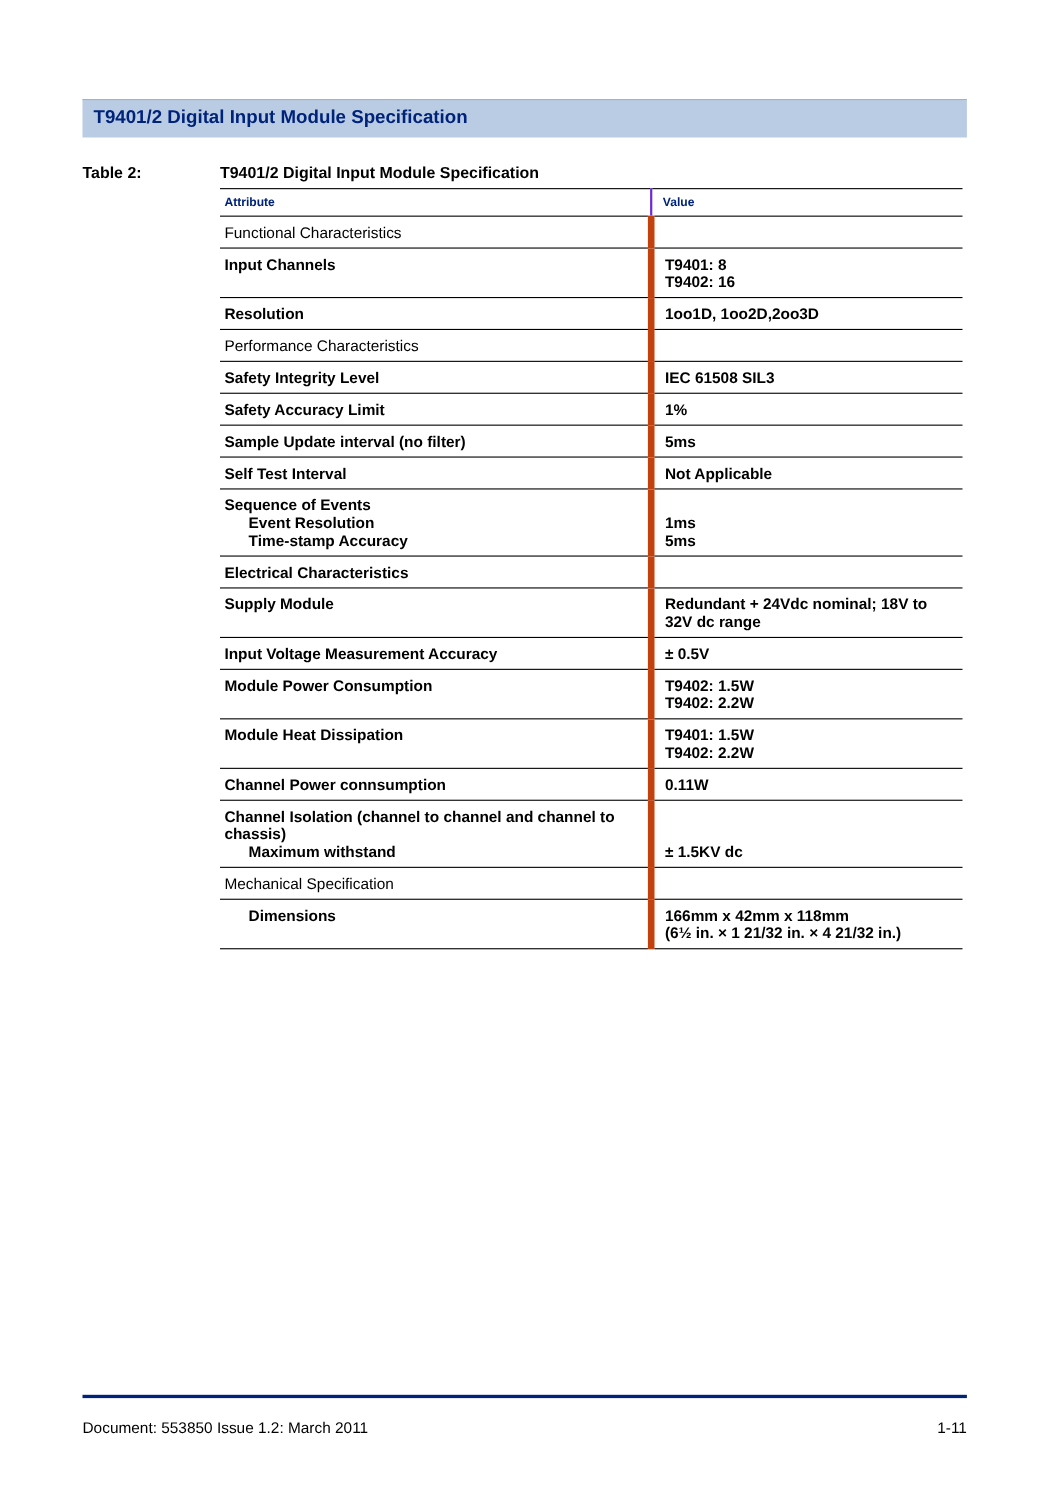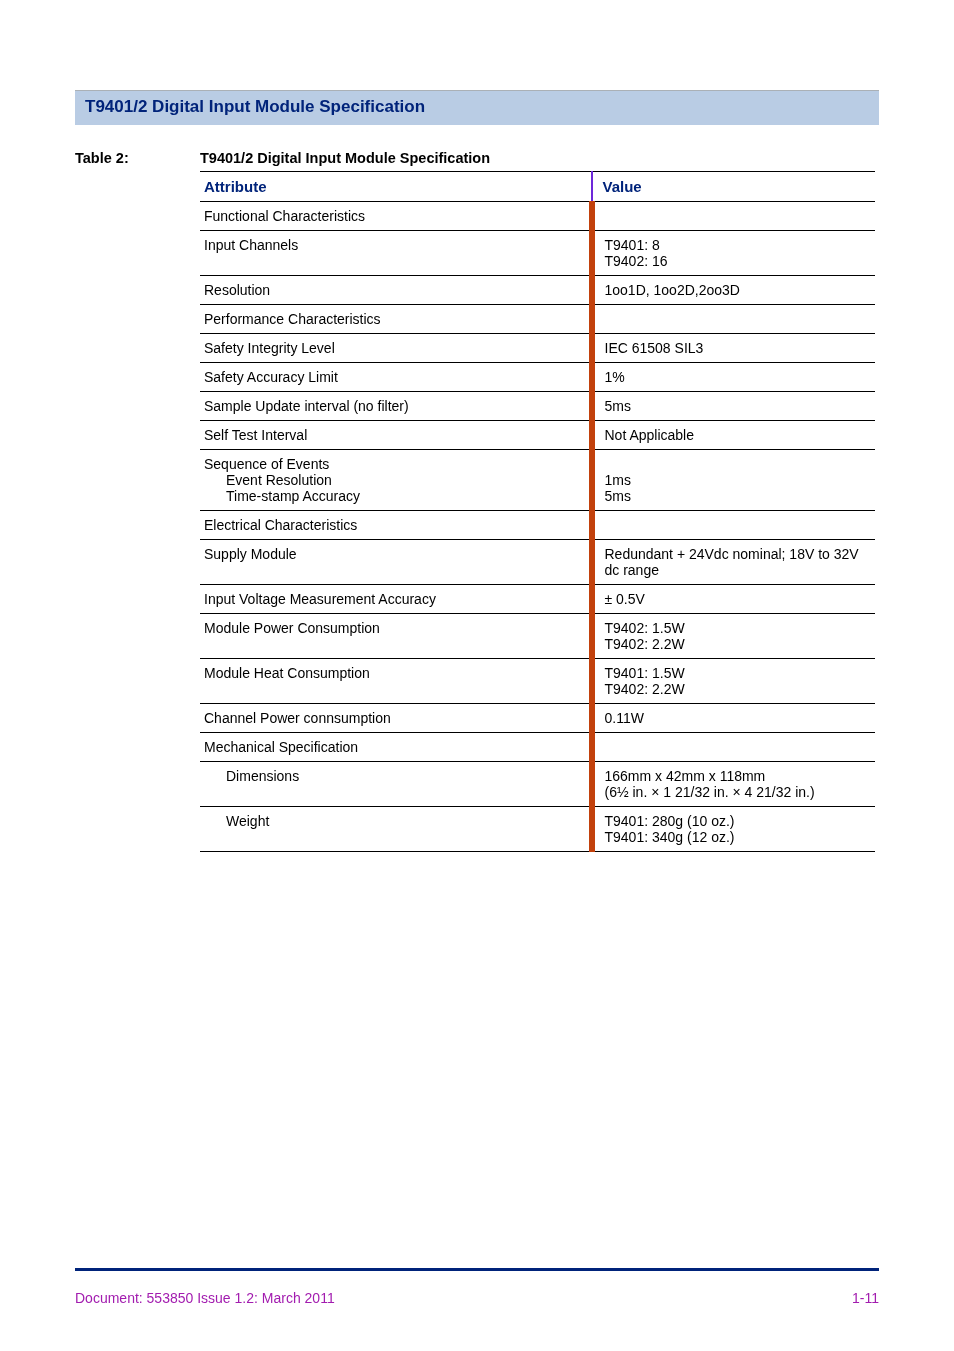--- a/index.html
+++ b/index.html
@@ -48,26 +48,27 @@
     margin-left: 125px;
     width: 675px;
     border-collapse: collapse;
     font-size: 14px;
   }
   .spec-table th, .spec-table td {
     text-align: left;
     vertical-align: top;
     padding: 6px 8px 6px 4px;
     border-bottom: 1px solid #000;
+    font-weight: bold;
   }
   .spec-table th {
     color: #00237a;
     font-weight: bold;
     border-top: 1px solid #000;
-    font-size: 15px;
+    font-size: 11px;
   }
   .spec-table td.attr {
     width: 58%;
   }
   .spec-table td.val {
     width: 42%;
     border-left: 6px solid #c2410c;
     padding-left: 10px;
   }
   .spec-table th.val-head {
@@ -89,21 +90,21 @@
     height: 3px;
     background: #00237a;
   }
   .footer {
     position: absolute;
     left: 75px;
     right: 75px;
     bottom: 45px;
     display: flex;
     justify-content: space-between;
-    color: #a21caf;
+    color: #000000;
     font-size: 14px;
   }
 </style>
 </head>
 <body>
 
 <div class="page">
 
   <div class="band">
     <span class="band-title">T9401/2 Digital Input Module Specification</span>
@@ -195,57 +196,58 @@
 
     <tr>
       <td class="attr">Module Power Consumption</td>
       <td class="val">
         <span>T9402: 1.5W</span><br>
         <span>T9402: 2.2W</span>
       </td>
     </tr>
 
     <tr>
-      <td class="attr">Module Heat Consumption</td>
+      <td class="attr">Module Heat Dissipation</td>
       <td class="val">
         <span>T9401: 1.5W</span><br>
         <span>T9402: 2.2W</span>
       </td>
     </tr>
 
     <tr>
       <td class="attr">Channel Power connsumption</td>
       <td class="val">0.11W</td>
     </tr>
 
+    <tr>
+      <td class="attr">
+        <span>Channel Isolation (channel to channel and channel to chassis)</span>
+        <span class="indent1">Maximum withstand</span>
+      </td>
+      <td class="val">
+        <br><br>
+        <span>± 1.5KV dc</span>
+      </td>
+    </tr>
 
     <tr class="section-head">
       <td class="attr">Mechanical Specification</td>
       <td class="val"></td>
     </tr>
 
     <tr>
       <td class="attr">
         <span class="indent1">Dimensions</span>
       </td>
       <td class="val">
         <span>166mm x 42mm x 118mm</span><br>
         <span>(6½ in. × 1 21/32 in. × 4 21/32 in.)</span>
       </td>
     </tr>
 
-    <tr>
-      <td class="attr">
-        <span class="indent1">Weight</span>
-      </td>
-      <td class="val">
-        <span>T9401: 280g (10 oz.)</span><br>
-        <span>T9401: 340g (12 oz.)</span>
-      </td>
-    </tr>
 
 
   </tbody>
     </table>
 
 </div>
 
 <div class="footer-rule"></div>
 <div class="footer">
   <span>Document: 553850 Issue 1.2: March 2011</span>

